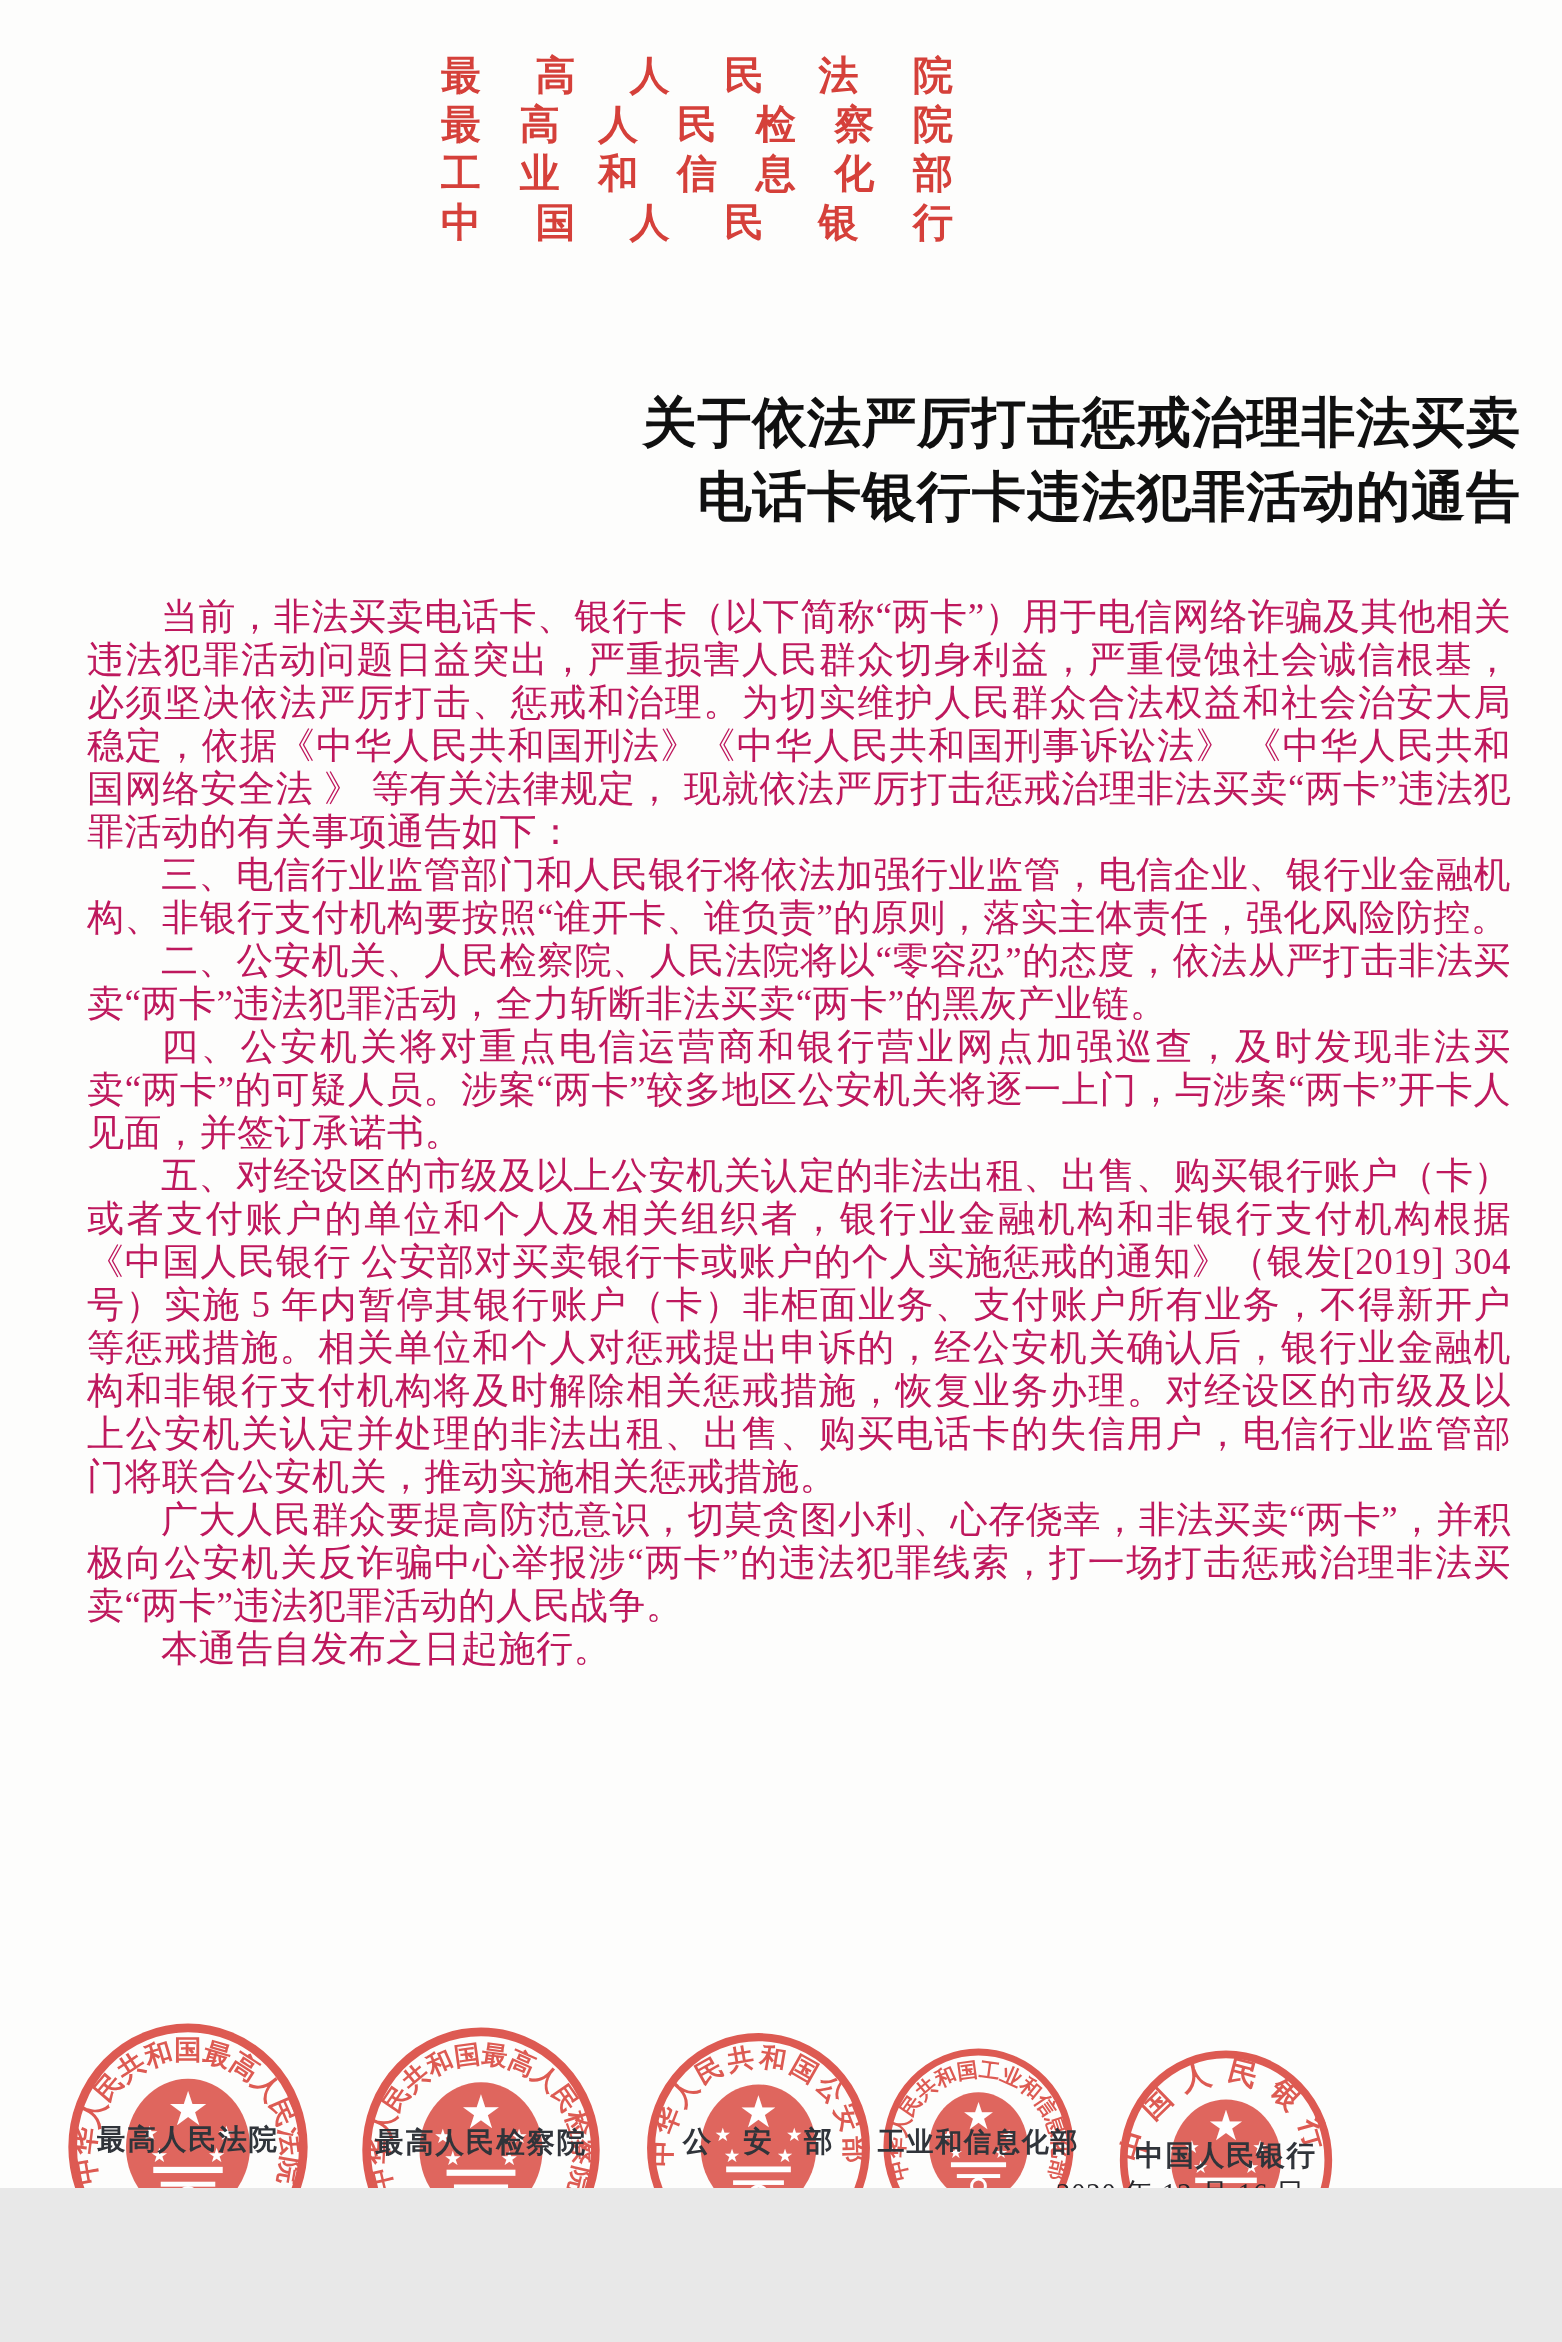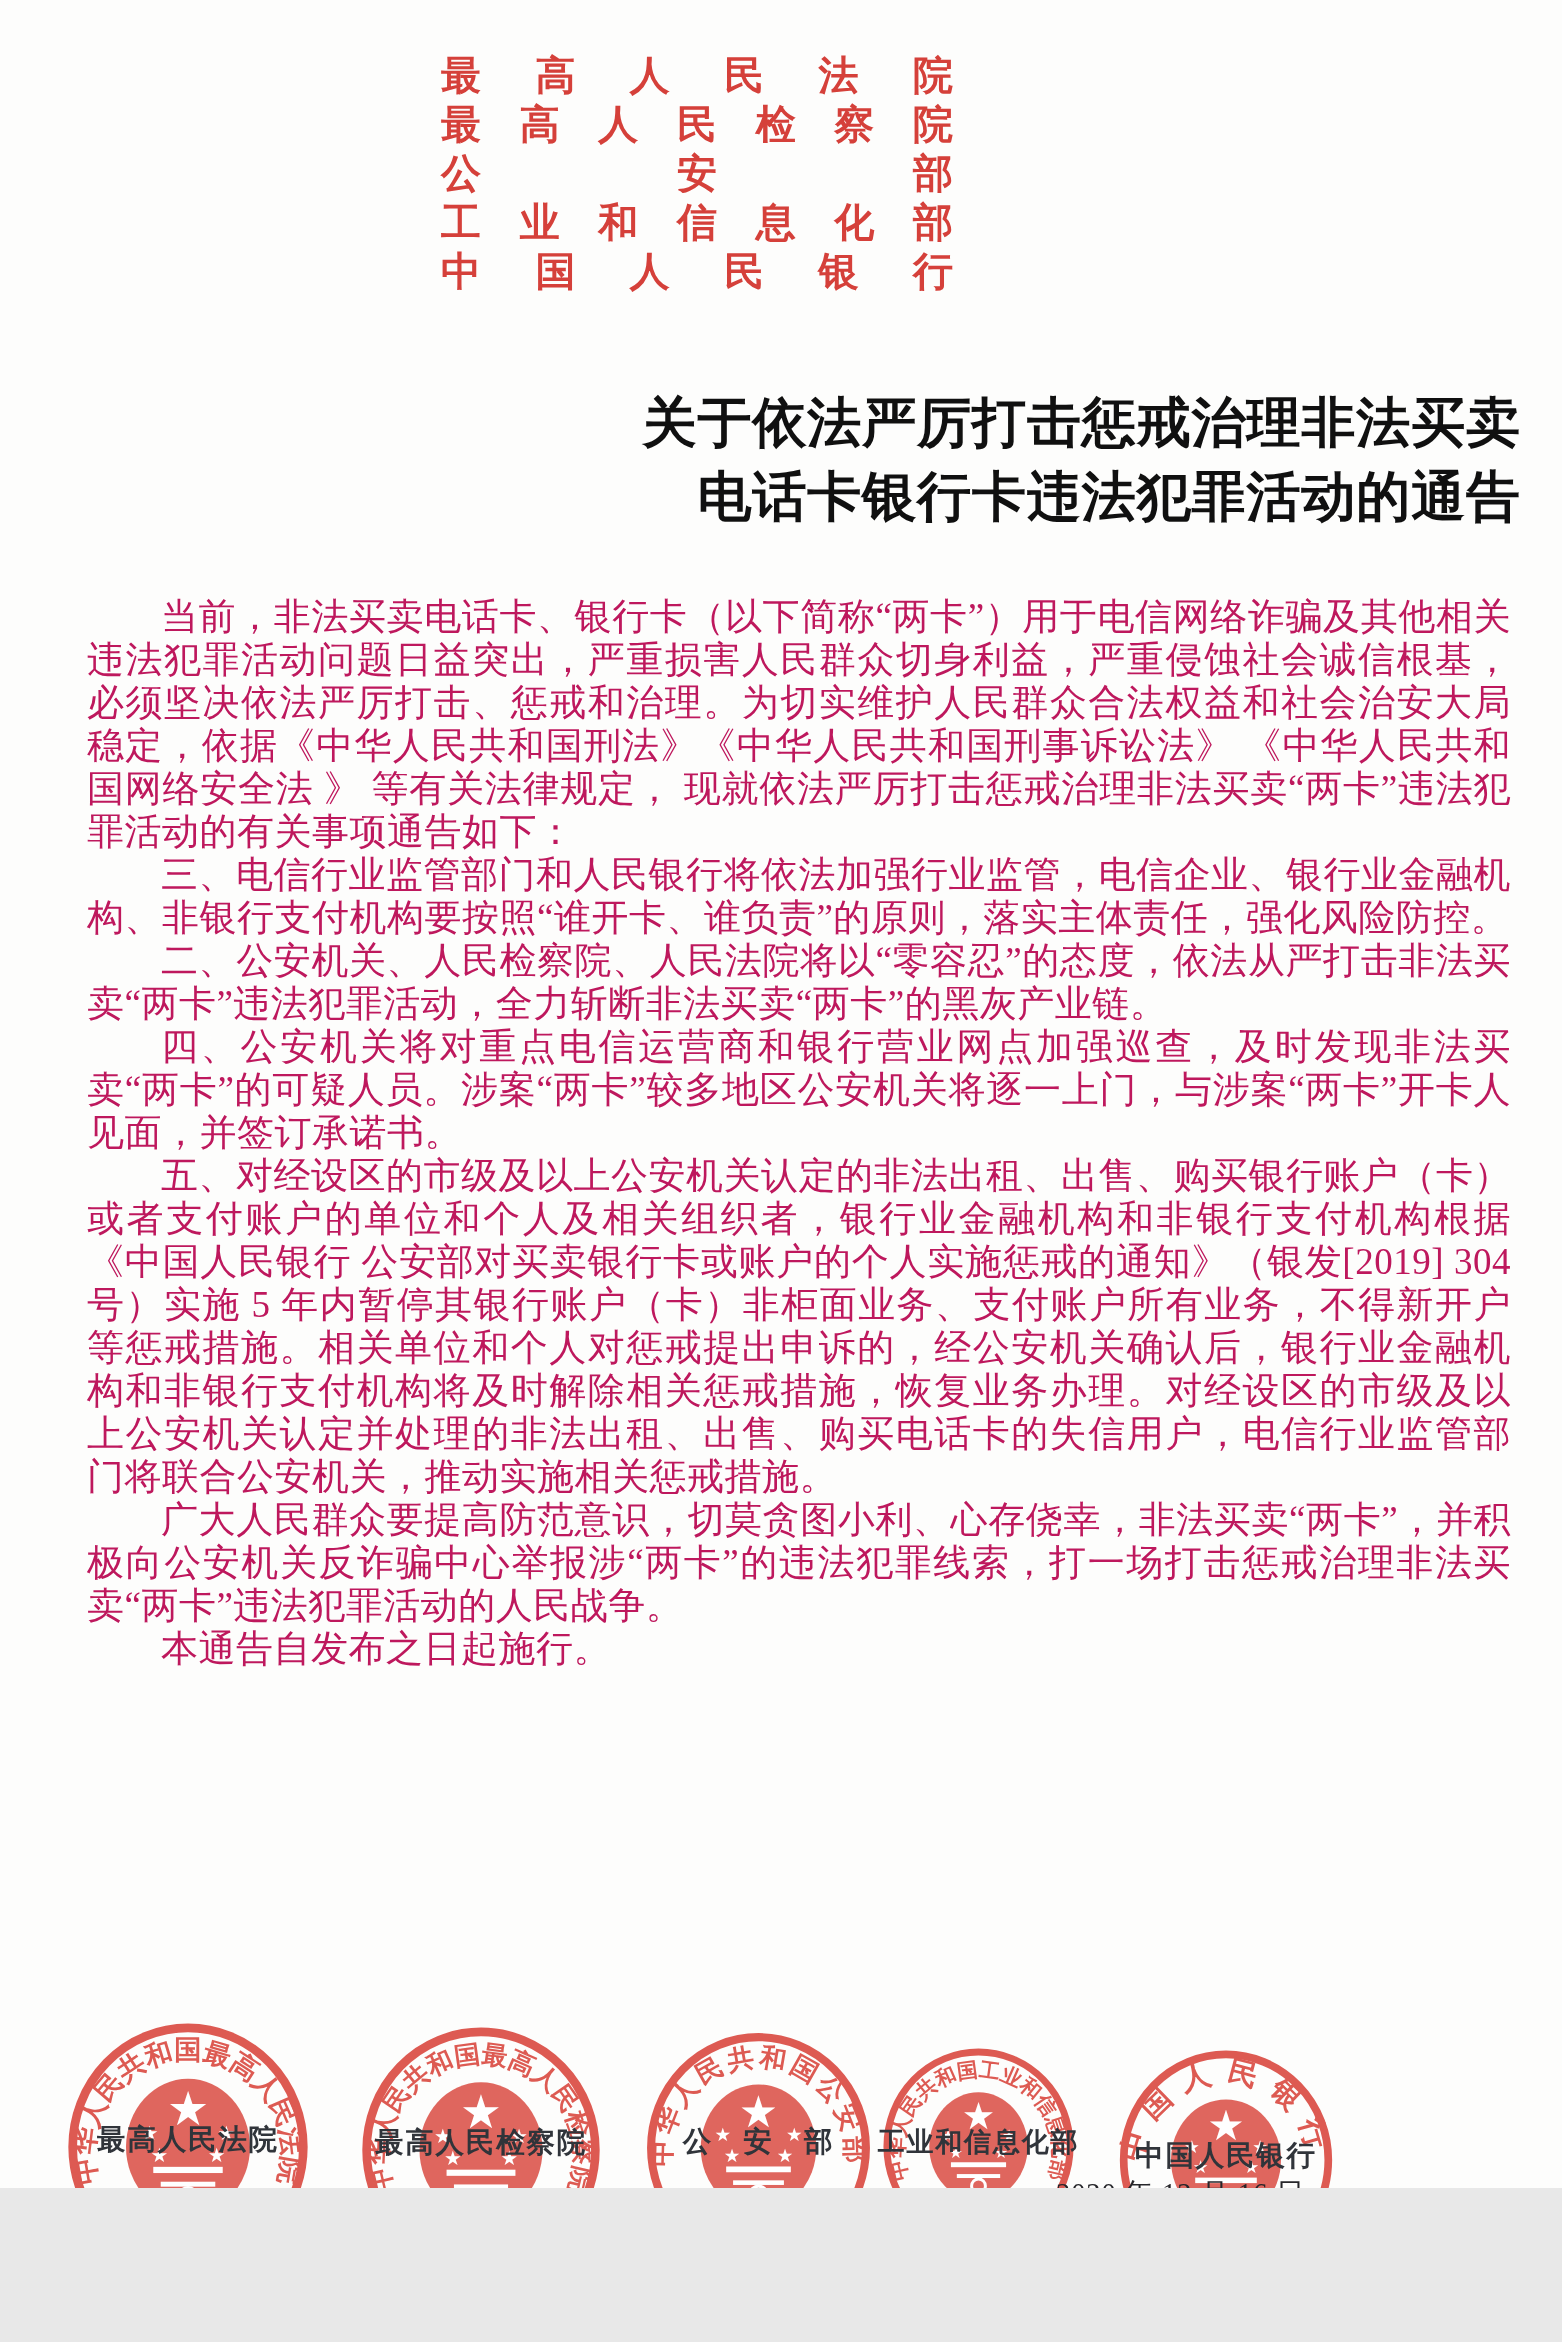--- a/index.html
+++ b/index.html
@@ -100,21 +100,20 @@
         <rect x="72" y="116" width="56" height="5" fill="#ffffff"></rect>
         <rect x="78" y="128" width="44" height="4" fill="#ffffff"></rect>
         <circle cx="100" cy="140" r="7" fill="none" stroke="#ffffff" stroke-width="3"></circle>
       </g>
     </defs>
   </svg>
 
   <div class="red-header">
     <div class="red-line">最高人民法院</div>
     <div class="red-line">最高人民检察院</div>
-    <div class="red-line">公安部</div>
     <div class="red-line">工业和信息化部</div>
     <div class="red-line">中国人民银行</div>
   </div>
 
   <div class="doc-title">
     <div>关于依法严厉打击惩戒治理非法买卖</div>
     <div>电话卡银行卡违法犯罪活动的通告</div>
   </div>
 
   <div class="body-text">

